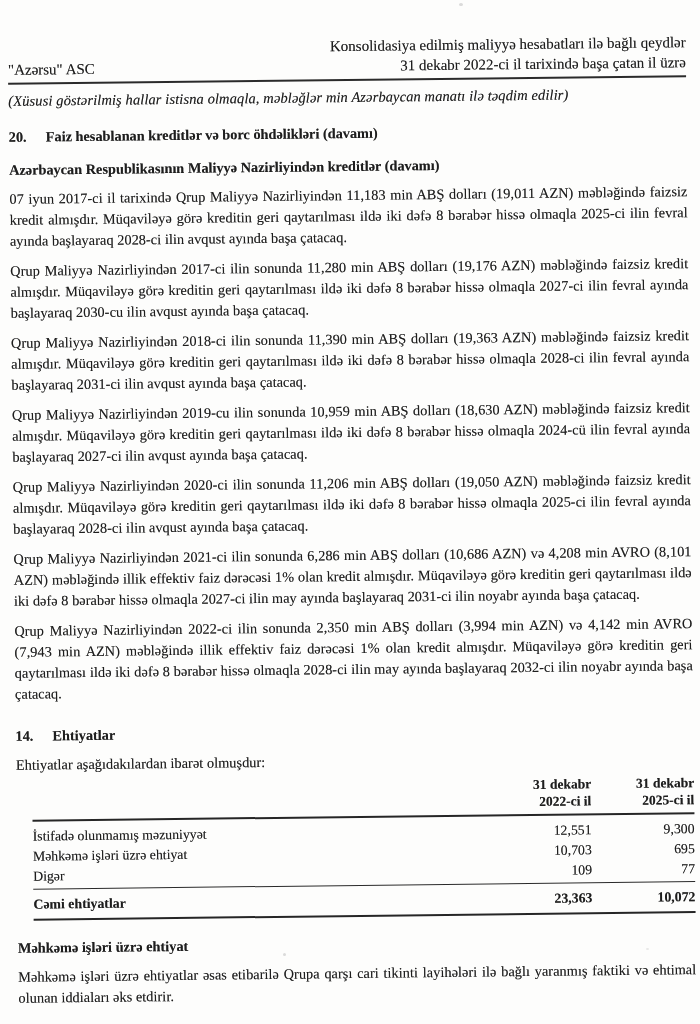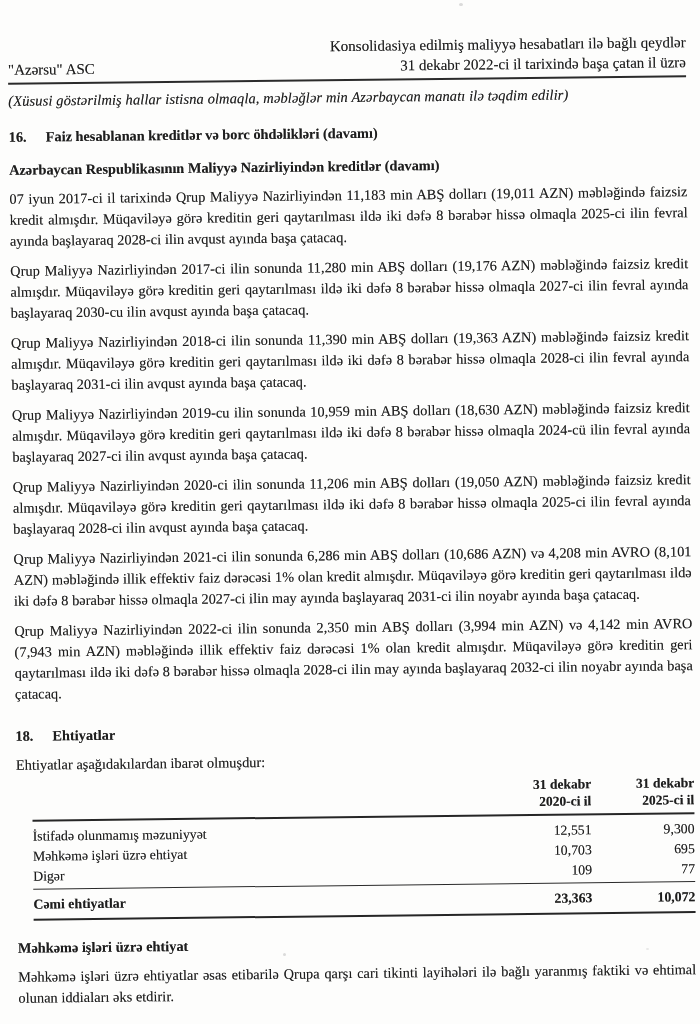--- a/index.html
+++ b/index.html
@@ -124,45 +124,45 @@
     <header class="doc-header">
       <div class="hdr-left">"Azərsu" ASC</div>
       <div class="hdr-right">
         <div>Konsolidasiya edilmiş maliyyə hesabatları ilə bağlı qeydlər</div>
         <div>31 dekabr 2022-ci il tarixində başa çatan il üzrə</div>
       </div>
     </header>
     <div class="note">(Xüsusi göstərilmiş hallar istisna olmaqla, məbləğlər min Azərbaycan manatı ilə təqdim edilir)</div>
 
     <div class="sec-h">
-      <span class="sec-num">16.</span>
+      <span class="sec-num">20.</span>
       <span>Faiz hesablanan kreditlər və borc öhdəlikləri (davamı)</span>
     </div>
     <div class="sub-h">Azərbaycan Respublikasının Maliyyə Nazirliyindən kreditlər (davamı)</div>
 
     <p class="body-p">07 iyun 2017-ci il tarixində Qrup Maliyyə Nazirliyindən 11,183 min ABŞ dolları (19,011 AZN) məbləğində faizsiz kredit almışdır. Müqaviləyə görə kreditin geri qaytarılması ildə iki dəfə 8 bərabər hissə olmaqla 2025-ci ilin fevral ayında başlayaraq 2028-ci ilin avqust ayında başa çatacaq.</p>
     <p class="body-p">Qrup Maliyyə Nazirliyindən 2017-ci ilin sonunda 11,280 min ABŞ dolları (19,176 AZN) məbləğində faizsiz kredit almışdır. Müqaviləyə görə kreditin geri qaytarılması ildə iki dəfə 8 bərabər hissə olmaqla 2027-ci ilin fevral ayında başlayaraq 2030-cu ilin avqust ayında başa çatacaq.</p>
     <p class="body-p">Qrup Maliyyə Nazirliyindən 2018-ci ilin sonunda 11,390 min ABŞ dolları (19,363 AZN) məbləğində faizsiz kredit almışdır. Müqaviləyə görə kreditin geri qaytarılması ildə iki dəfə 8 bərabər hissə olmaqla 2028-ci ilin fevral ayında başlayaraq 2031-ci ilin avqust ayında başa çatacaq.</p>
     <p class="body-p">Qrup Maliyyə Nazirliyindən 2019-cu ilin sonunda 10,959 min ABŞ dolları (18,630 AZN) məbləğində faizsiz kredit almışdır. Müqaviləyə görə kreditin geri qaytarılması ildə iki dəfə 8 bərabər hissə olmaqla 2024-cü ilin fevral ayında başlayaraq 2027-ci ilin avqust ayında başa çatacaq.</p>
     <p class="body-p">Qrup Maliyyə Nazirliyindən 2020-ci ilin sonunda 11,206 min ABŞ dolları (19,050 AZN) məbləğində faizsiz kredit almışdır. Müqaviləyə görə kreditin geri qaytarılması ildə iki dəfə 8 bərabər hissə olmaqla 2025-ci ilin fevral ayında başlayaraq 2028-ci ilin avqust ayında başa çatacaq.</p>
     <p class="body-p">Qrup Maliyyə Nazirliyindən 2021-ci ilin sonunda 6,286 min ABŞ dolları (10,686 AZN) və 4,208 min AVRO (8,101 AZN) məbləğində illik effektiv faiz dərəcəsi 1% olan kredit almışdır. Müqaviləyə görə kreditin geri qaytarılması ildə iki dəfə 8 bərabər hissə olmaqla 2027-ci ilin may ayında başlayaraq 2031-ci ilin noyabr ayında başa çatacaq.</p>
     <p class="body-p">Qrup Maliyyə Nazirliyindən 2022-ci ilin sonunda 2,350 min ABŞ dolları (3,994 min AZN) və 4,142 min AVRO (7,943 min AZN) məbləğində illik effektiv faiz dərəcəsi 1% olan kredit almışdır. Müqaviləyə görə kreditin geri qaytarılması ildə iki dəfə 8 bərabər hissə olmaqla 2028-ci ilin may ayında başlayaraq 2032-ci ilin noyabr ayında başa çatacaq.</p>
 
     <div class="sec-h sec-14">
-      <span class="sec-num">18.</span>
+      <span class="sec-num">14.</span>
       <span>Ehtiyatlar</span>
     </div>
     <p class="body-p">Ehtiyatlar aşağıdakılardan ibarət olmuşdur:</p>
 
     <div class="prov-table">
       <div class="t-head">
         <span class="t-spacer"></span>
         <span class="t-col-a">
           <span>31 dekabr</span><br>
-          <span>2020-ci il</span>
+          <span>2022-ci il</span>
         </span>
         <span class="t-col-b">
           <span>31 dekabr</span><br>
           <span>2025-ci il</span>
         </span>
       </div>
       <div class="t-body">
         <div class="t-row">
           <span class="t-label">İstifadə olunmamış məzuniyyət</span>
           <span class="t-col-a">12,551</span>

